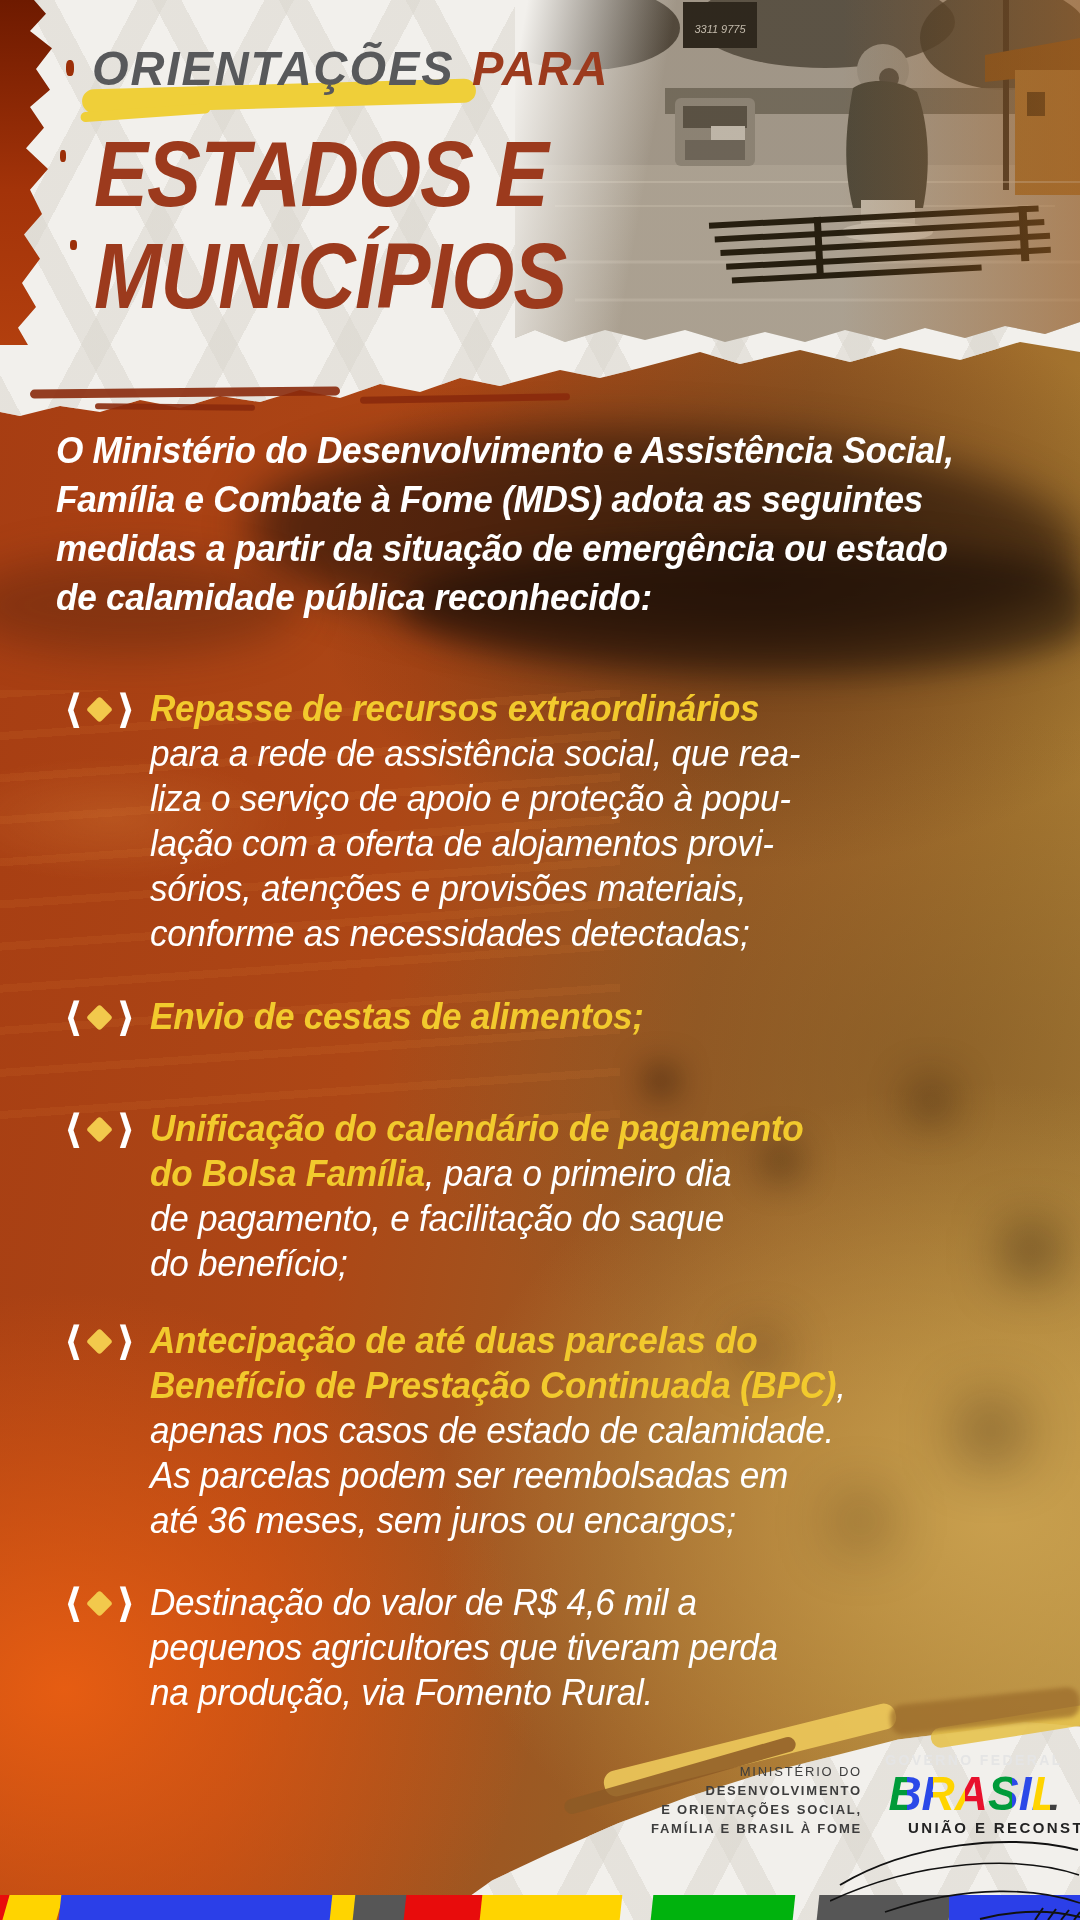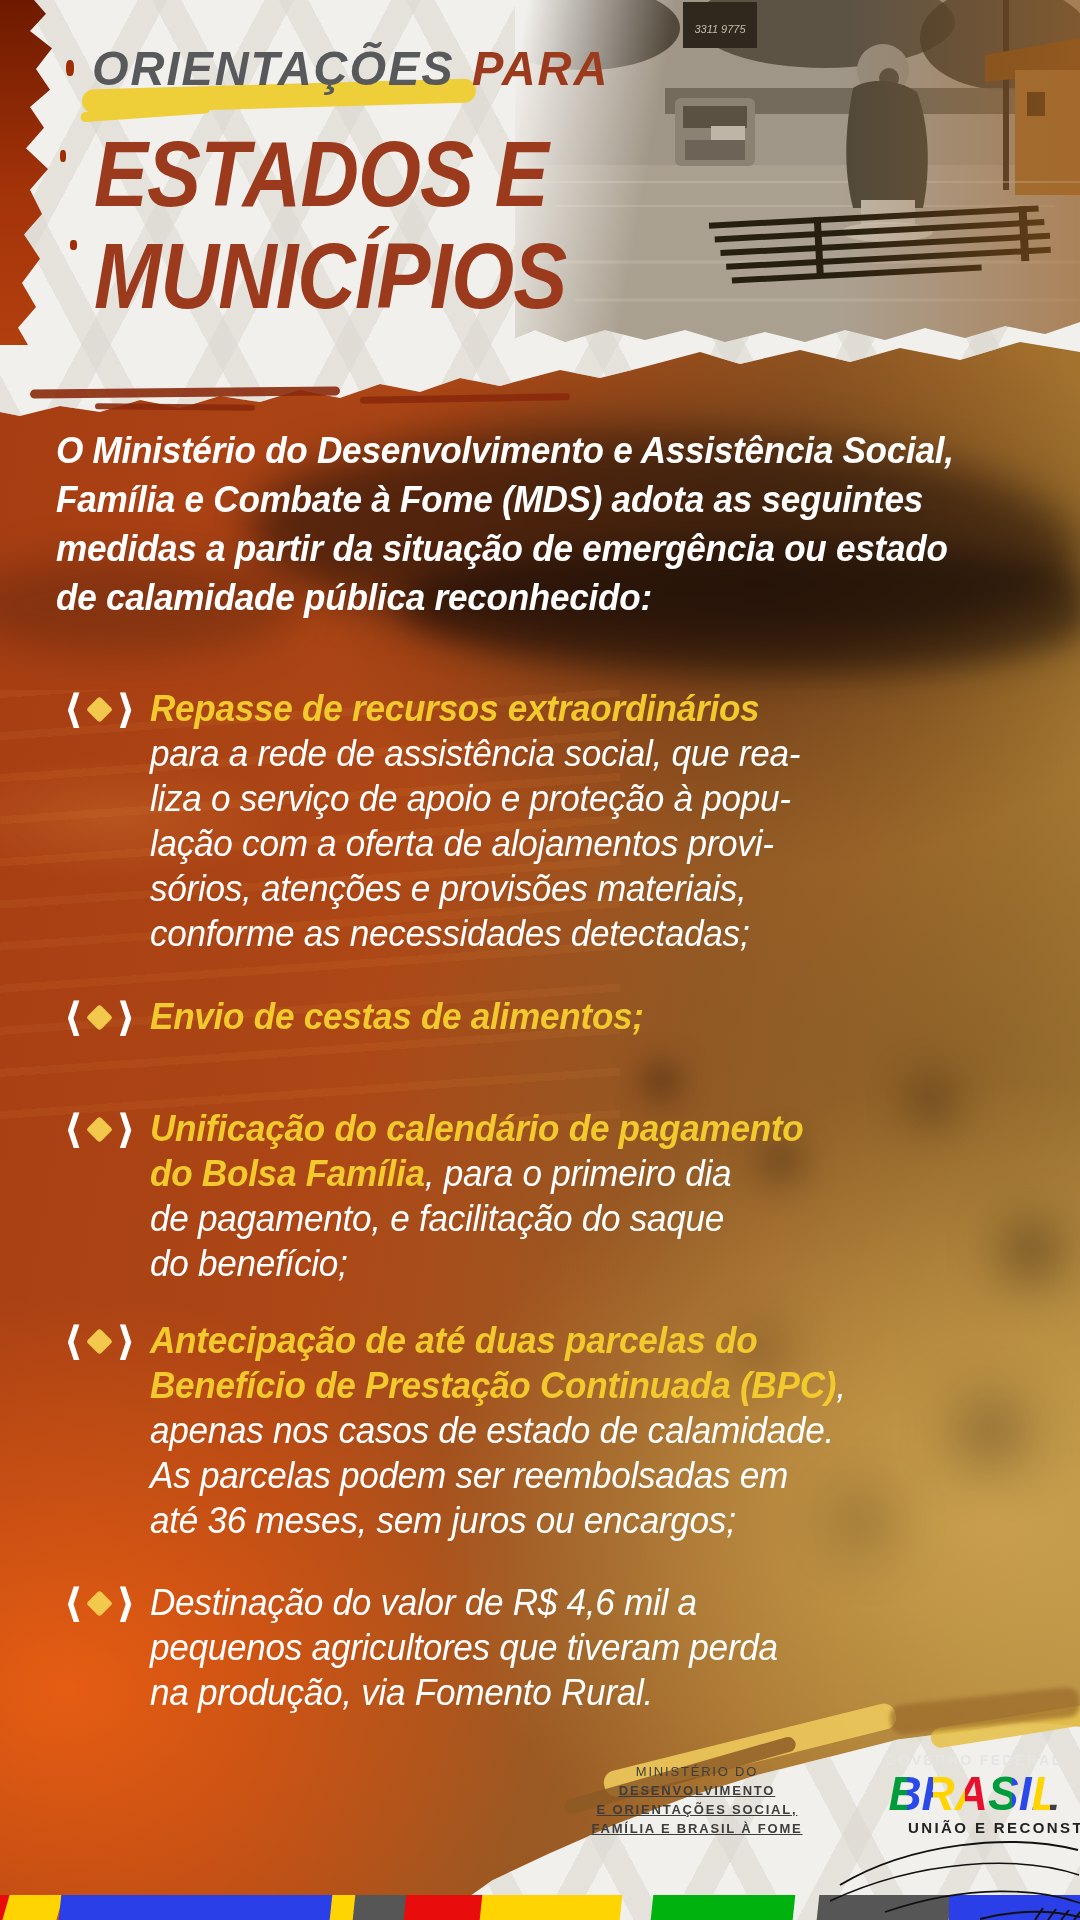--- a/index.html
+++ b/index.html
@@ -86,23 +86,23 @@
   .blines{margin-left:86px;font-style:italic;font-size:37px;line-height:45px;color:#fff;
       letter-spacing:-.3px;transform:scaleX(.95);transform-origin:left top;white-space:nowrap;}
   .blines .hl{font-weight:700;}
   .blines .nm{font-weight:400;}
 
   
   .footer-swath{position:absolute;left:380px;top:1700px;width:700px;height:220px;z-index:4;
     clip-path:polygon(8% 100%,16% 82%,24% 70%,34% 56%,44% 44%,54% 34%,64% 26%,74% 18%,
       84% 14%,92% 10%,100% 12%,100% 100%);}
   .accent{position:absolute;border-radius:12px;z-index:4;}
-  .ministry{position:absolute;right:218px;top:1762px;width:330px;z-index:6;text-align:center;
+  .ministry{position:absolute;right:218px;top:1762px;width:330px;z-index:6;text-align:right;
       color:#3d3d3d;font-size:13px;line-height:19px;letter-spacing:1.8px;}
-  .ministry .b{font-weight:700;text-decoration:underline;}
+  .ministry .b{font-weight:700;}
   .gov{position:absolute;left:884px;top:1752px;width:180px;z-index:6;text-align:center;}
   .gov-top{font-size:14px;font-weight:800;letter-spacing:2.4px;color:#e5e5e5;white-space:nowrap;}
   .gov-logo{margin-top:2px;font-size:46px;font-weight:900;font-style:italic;letter-spacing:0;
       line-height:46px;transform:scaleY(1.05);white-space:nowrap;
       background-image:linear-gradient(90deg,#009b3a 0 13%,#2b49e8 13% 27%,#ffd400 27% 45%,
         #e8112d 45% 57%,#009b3a 57% 71%,#2b49e8 71% 83%,#ffd400 83% 92%,#3f3f3f 92% 100%);
       -webkit-background-clip:text;background-clip:text;color:transparent;}
   .gov-bottom{margin-top:3px;font-size:15px;font-weight:600;letter-spacing:2.4px;color:#222;white-space:nowrap;margin-left:24px;}
 
   

